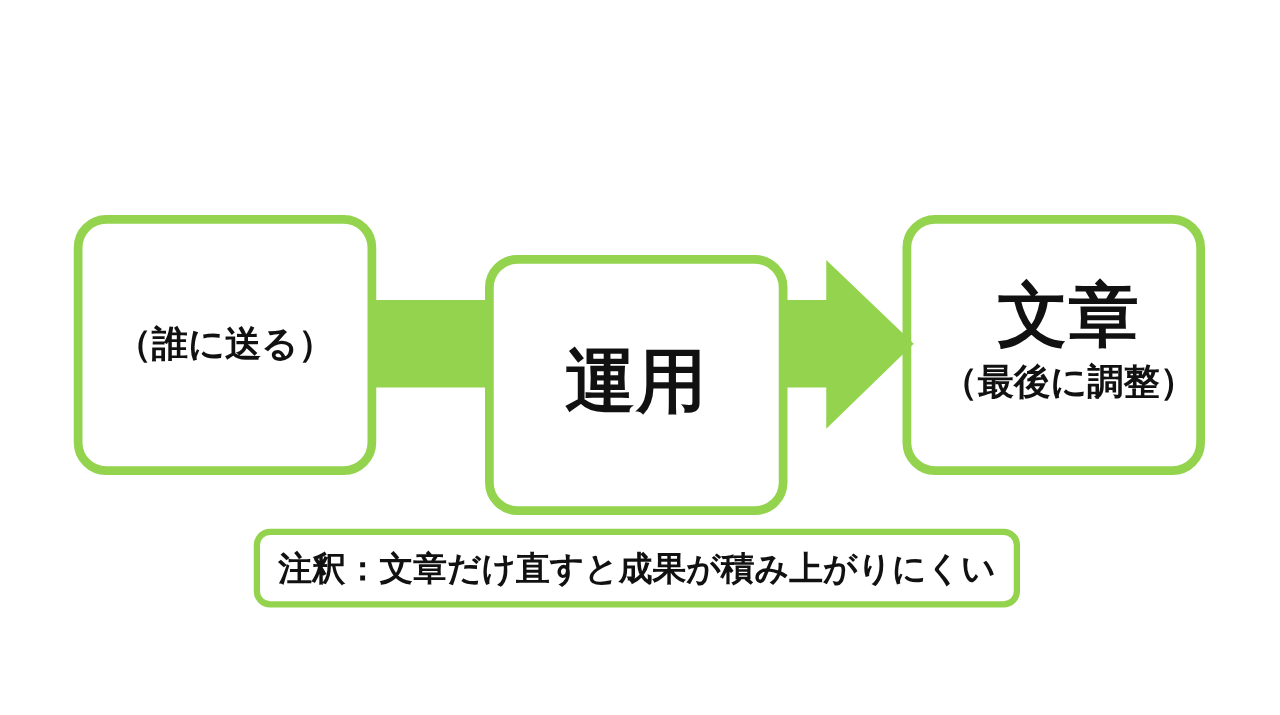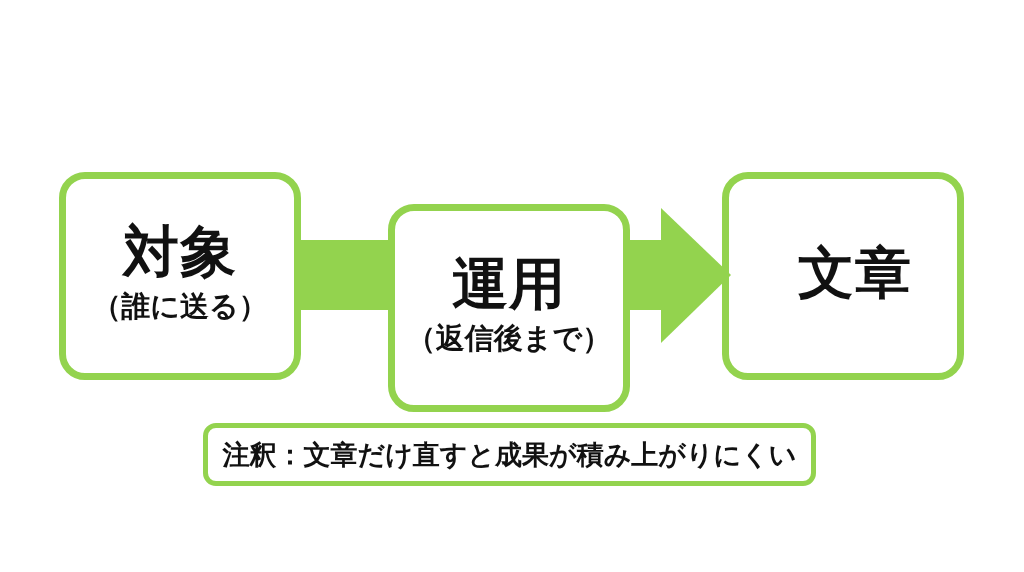--- a/index.html
+++ b/index.html
@@ -98,31 +98,30 @@
     font-weight: 800;
     white-space: nowrap;
   }
 </style>
 </head>
 <body>
 
 <div class="slide">
 
   <div class="step-box pos-1">
-    <div class="step-title">対象</div>
     <div class="step-subtitle">（誰に送る）</div>
   </div>
 
   <div class="step-box pos-2">
     <div class="step-title">運用</div>
-    <div class="step-subtitle">（返信後まで）</div>
   </div>
 
   <div class="step-box pos-3">
     <div class="step-title">文章</div>
+    <div class="step-subtitle">（最後に調整）</div>
   </div>
 
   <div class="connector-bar"></div>
 
   <div class="arrow-tail"></div>
   <div class="arrow-head"></div>
 
   <div class="note-box">
     <div class="note-text">注釈：文章だけ直すと成果が積み上がりにくい</div>
   </div>

